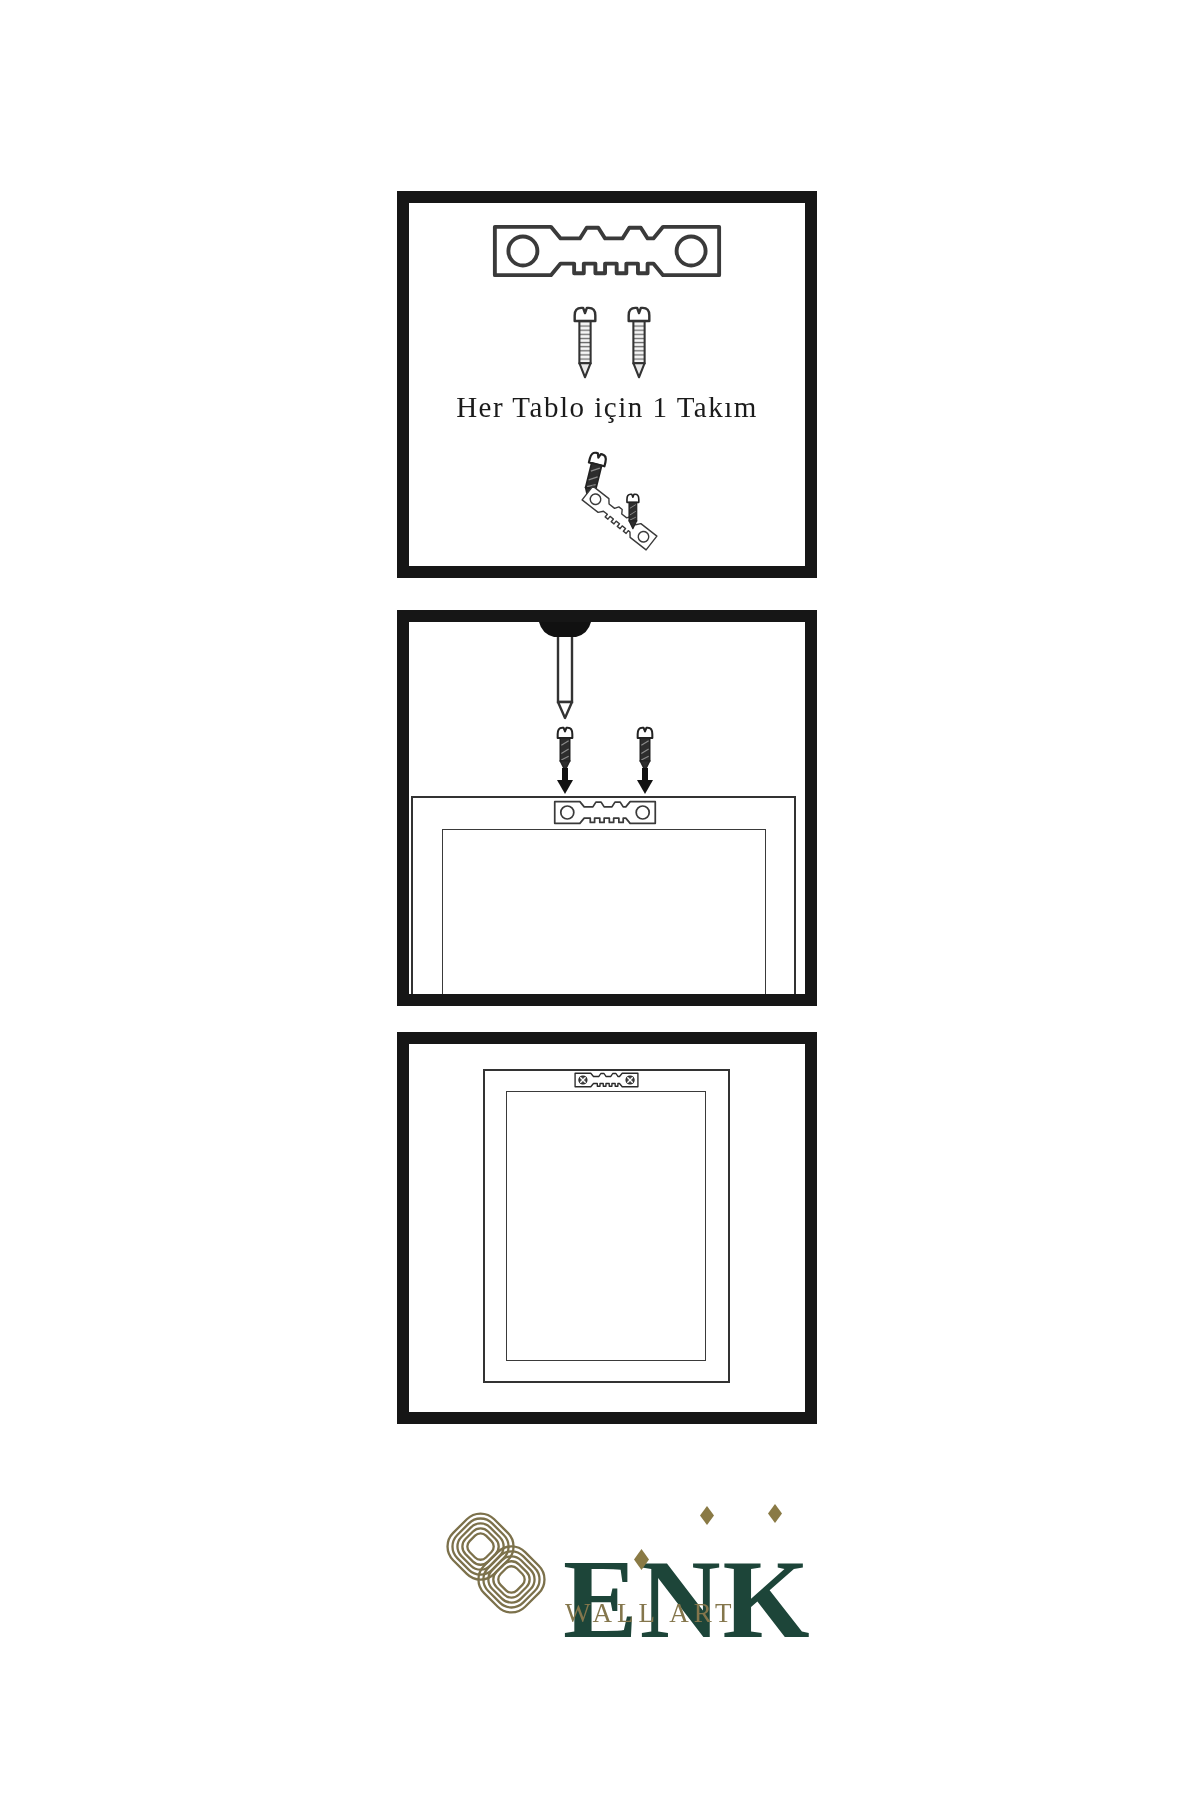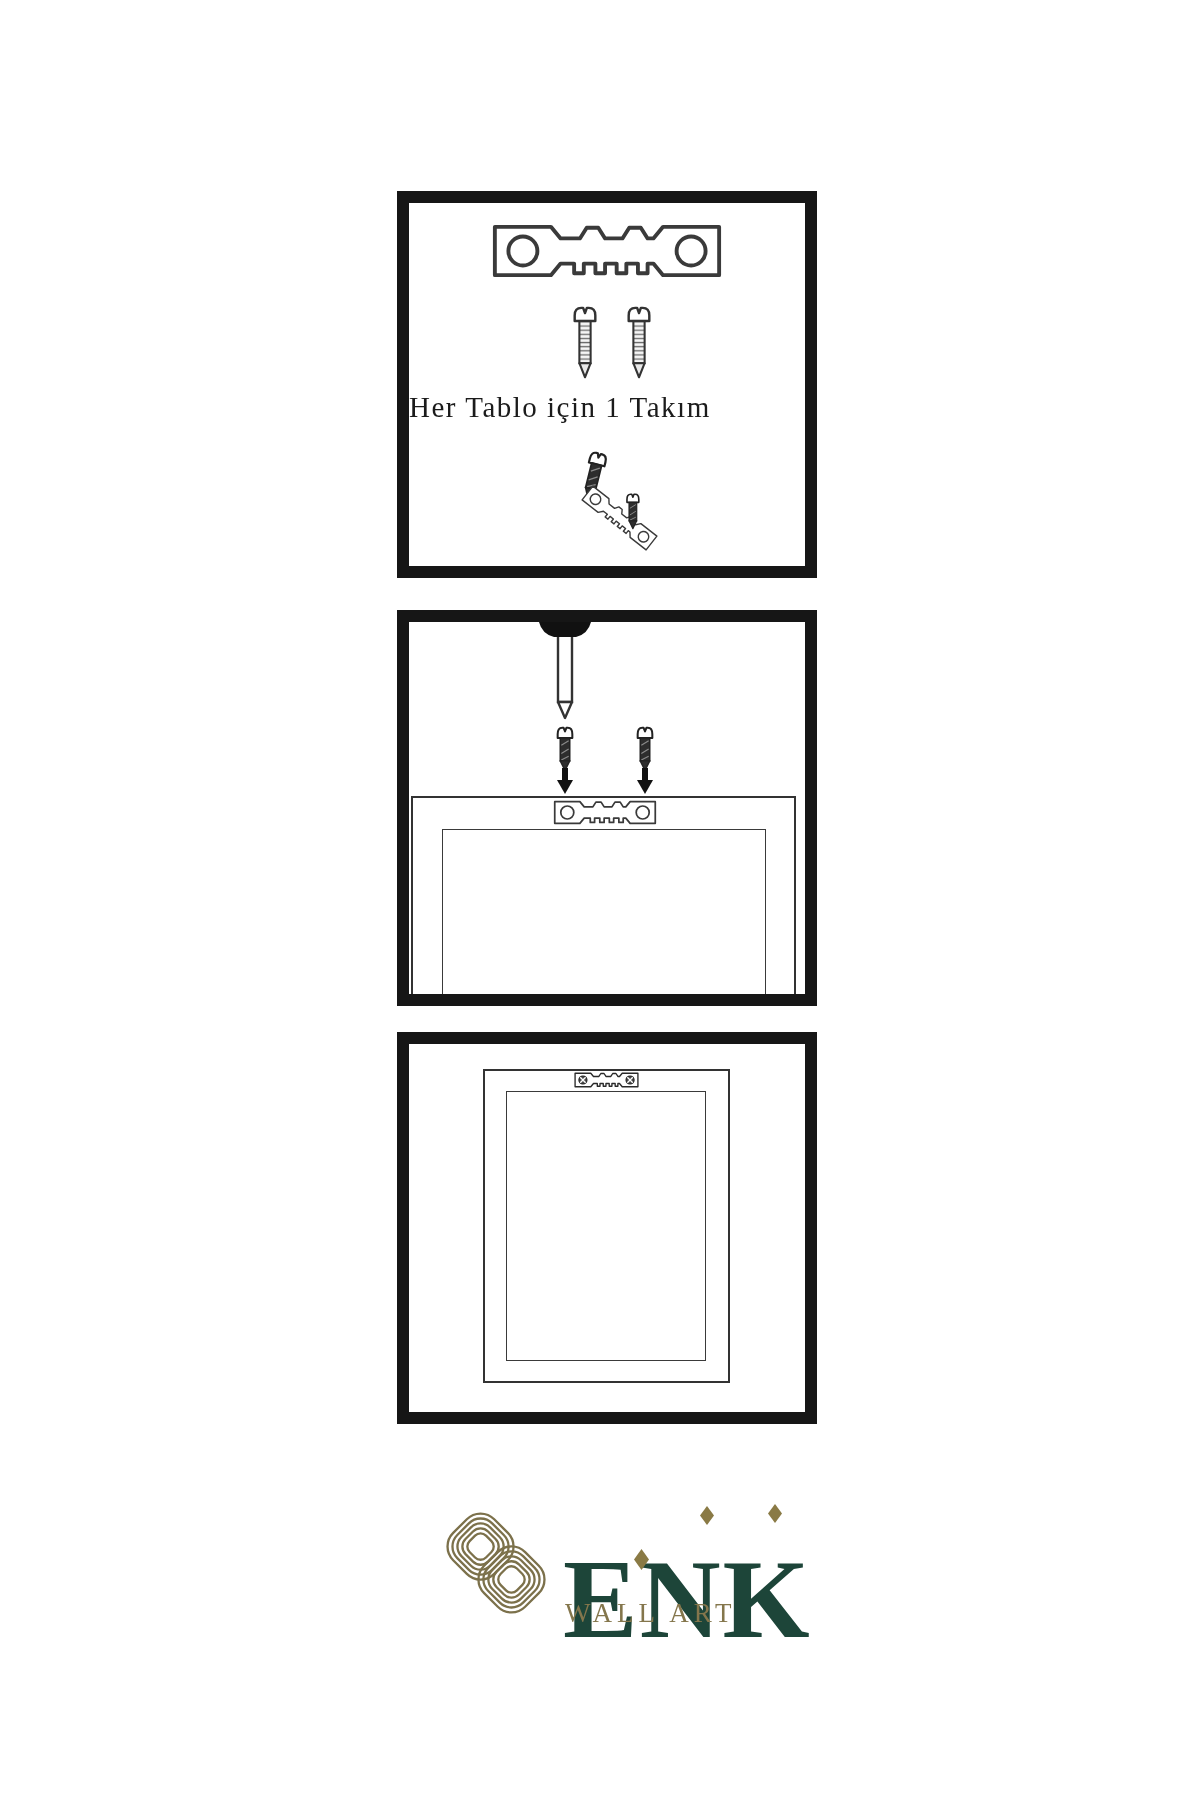--- a/index.html
+++ b/index.html
@@ -4,21 +4,21 @@
 <style>
   html,body{margin:0;padding:0;background:#ffffff;}
   .stage{position:relative;width:1200px;height:1800px;background:#ffffff;overflow:hidden;
          font-family:"Liberation Serif",serif;}
   .panel{position:absolute;left:397px;width:420px;border:12px solid #161616;background:#ffffff;
          box-sizing:border-box;overflow:hidden;}
   #panel-1{top:191px;height:387px;}
   #panel-2{top:610px;height:396px;}
   #panel-3{top:1032px;height:392px;}
   .abs{position:absolute;}
-  .caption{position:absolute;left:0;width:100%;font-size:29px;letter-spacing:1.5px;
+  .caption{position:absolute;left:0;width:100%;text-align:center;font-size:29px;letter-spacing:1.5px;
            color:#1b1b1b;font-weight:400;}
   .frame-rect{position:absolute;border:2px solid #333;background:#ffffff;box-sizing:border-box;}
   .frame-rect.thin{border-width:1.6px;border-color:#3a3a3a;}
   .diamond{position:absolute;background:#8a7a45;clip-path:polygon(50% 0,100% 50%,50% 100%,0 50%);}
   .brand-name{position:absolute;left:563px;top:1495px;font-size:112px;line-height:1;font-weight:700;
               letter-spacing:2px;color:#1d4539;margin-top:48px;}
   .brand-sub{position:absolute;left:565px;top:1598px;font-size:27px;font-weight:400;
              letter-spacing:5px;color:#84764c;}
   svg{display:block;}
 </style>

